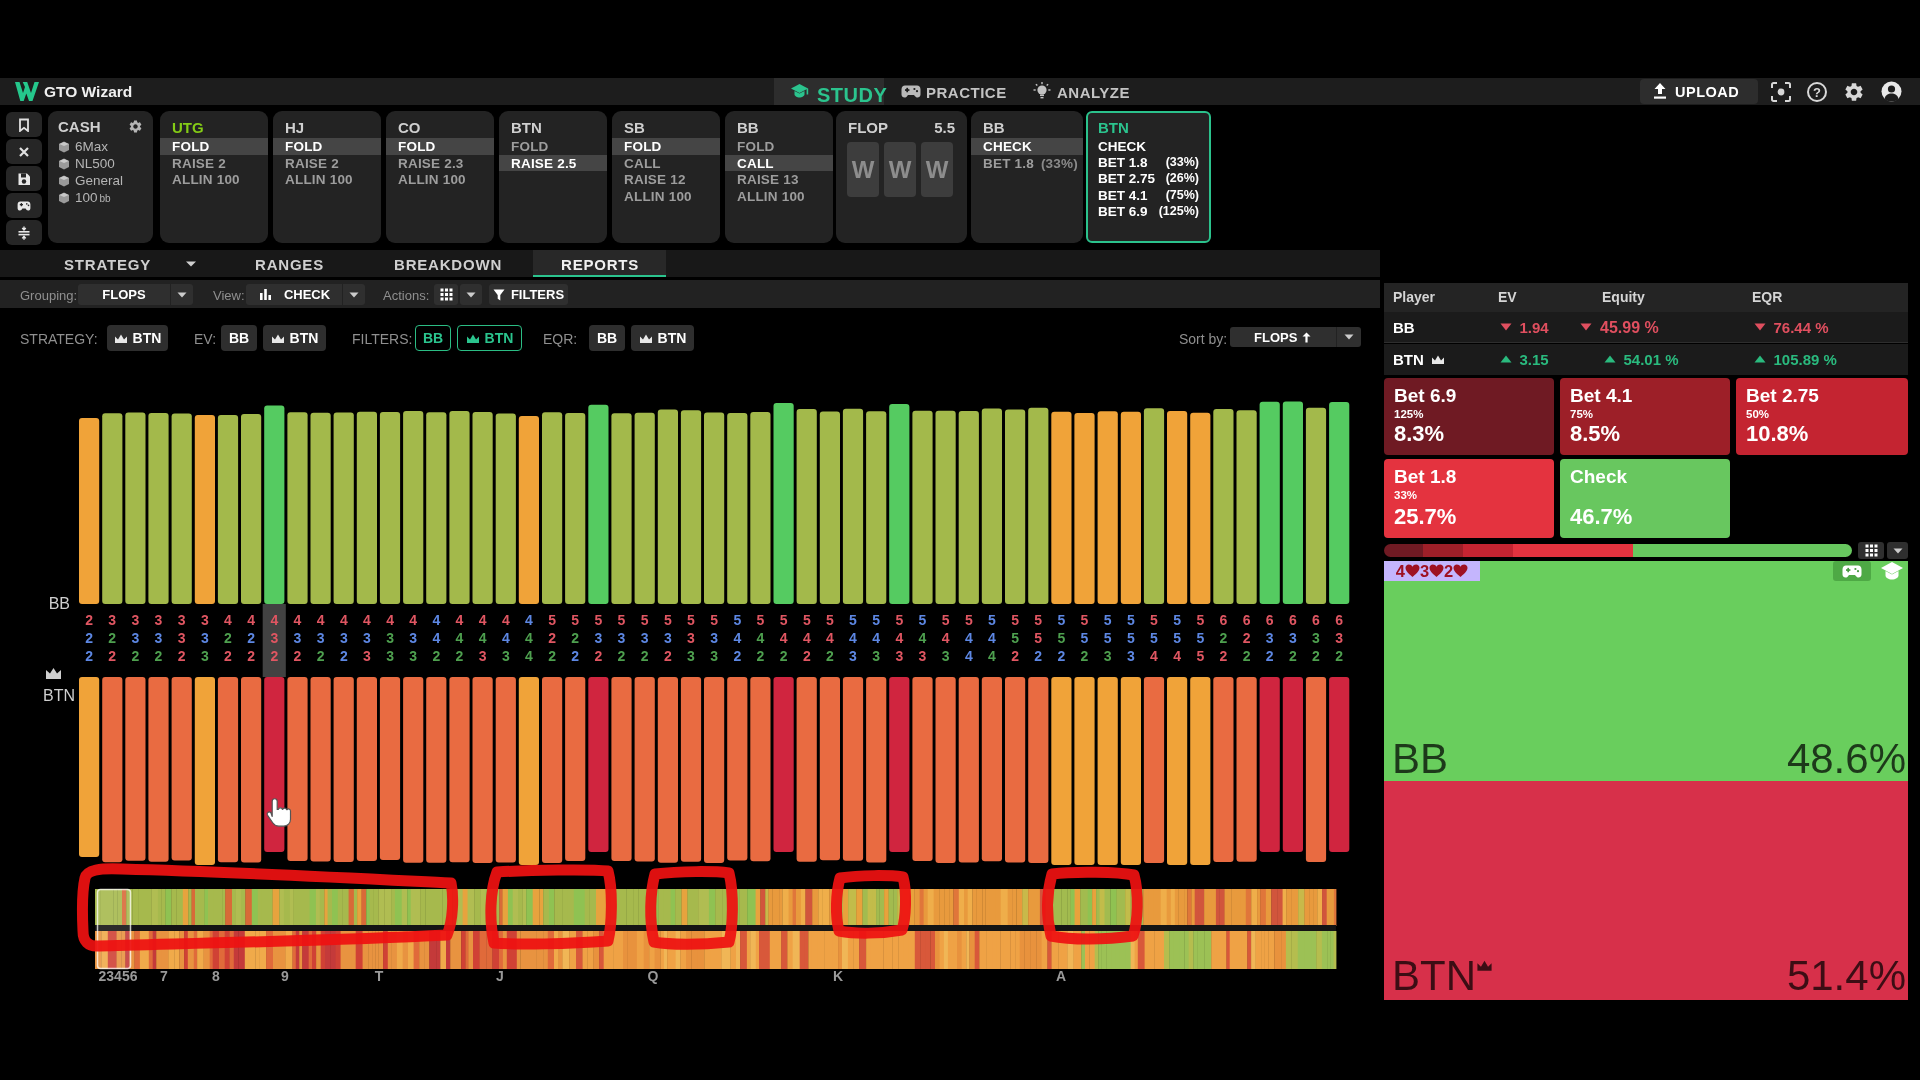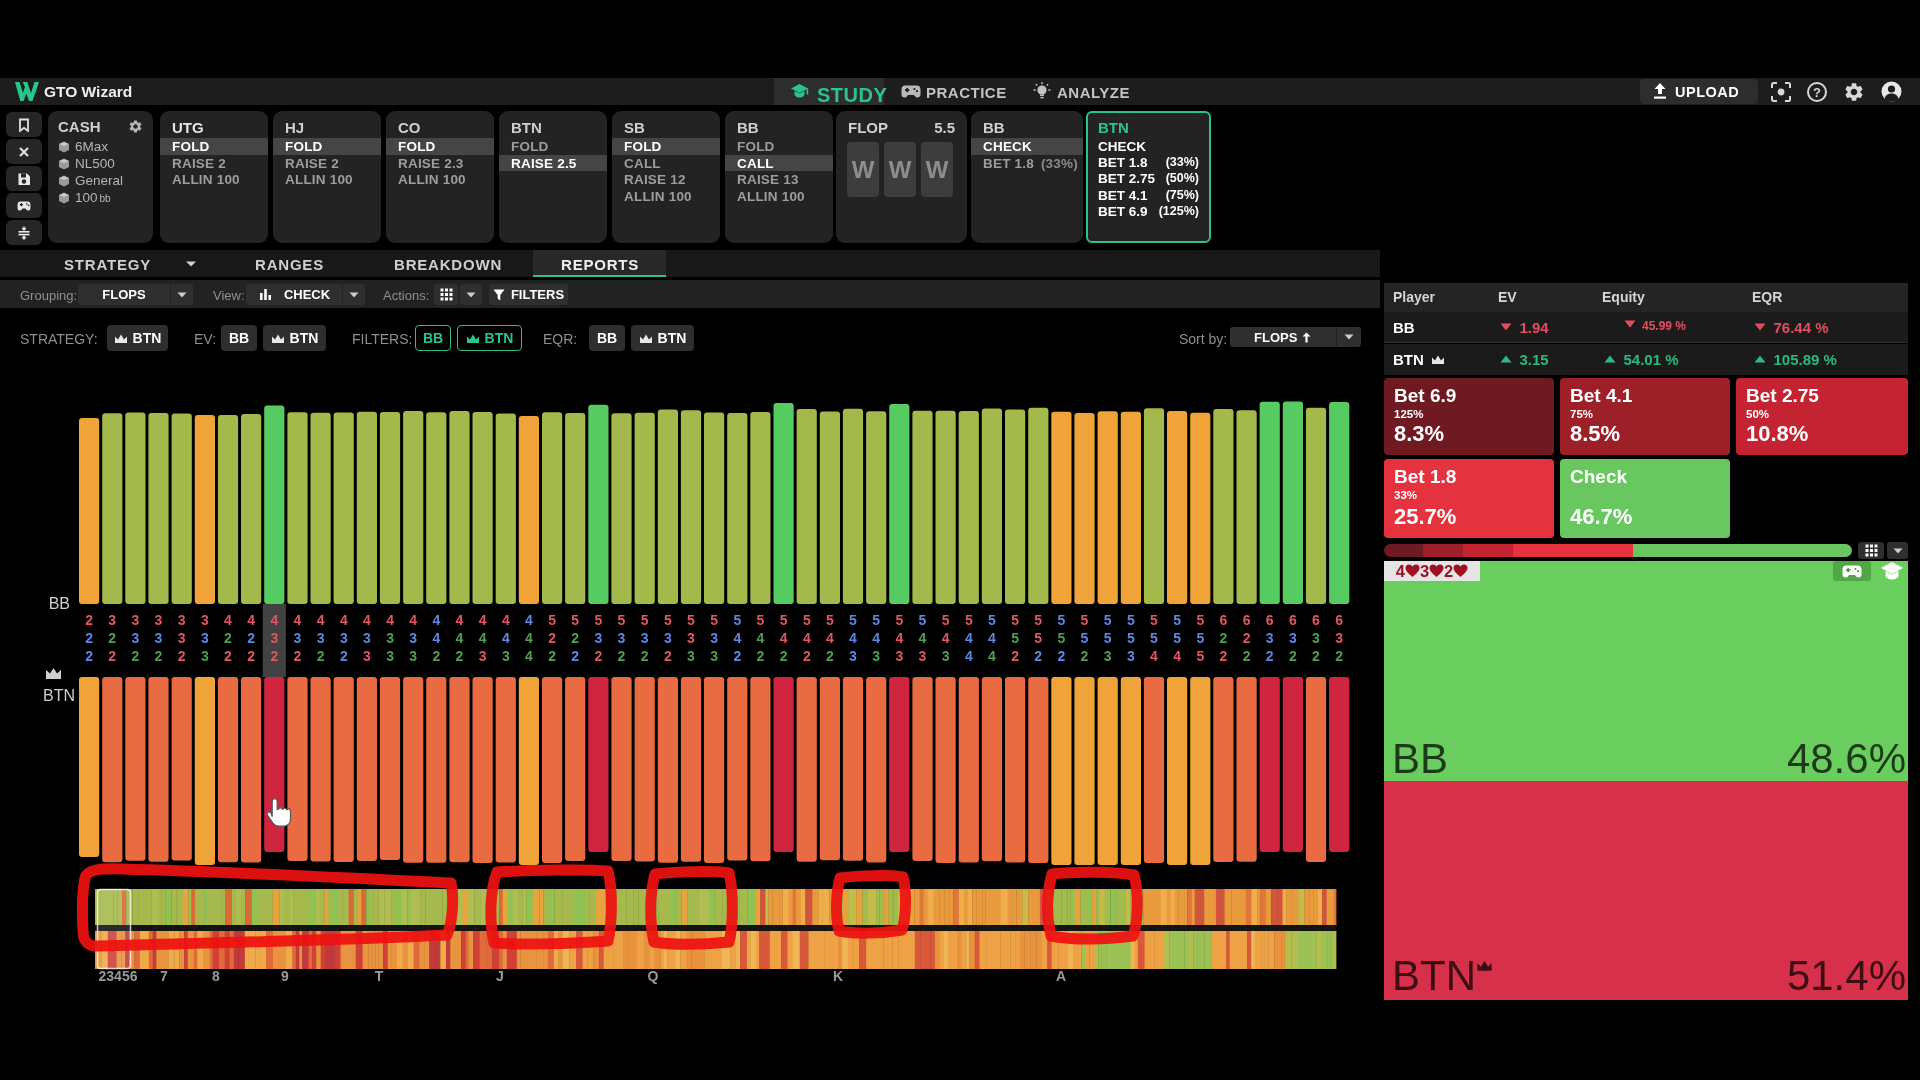--- a/index.html
+++ b/index.html
@@ -147,21 +147,21 @@
     </div>
 <div style="display:flex;align-items:center;gap:5px;padding:1px 10px;color:#b5b5b5;font-size:13.5px;font-weight:normal">
       <svg width="12" height="12" viewBox="0 0 12 12" style="">
         <path d="M6,0.5 L11,3 L11,9 L6,11.5 L1,9 L1,3 Z" fill="#9a9a9a"></path>
         <path d="M1.2,3 L6,5 L10.8,3 L6,1 Z" fill="#c9c9c9"></path>
       </svg>
       <span>100<span style="font-size:10px"> bb</span></span>
     </div>
 </div>
 <div class="pbox" style="left:160px;width:108px;">
-    <div class="ttl" style="color:#e5e5e5">UTG</div>
+    <div class="ttl" style="color:#84cc16">UTG</div>
     <div class="row hl">FOLD</div>
     <div class="row">RAISE 2</div>
     <div class="row">ALLIN 100</div>
   </div>
 <div class="pbox" style="left:273px;width:108px;">
     <div class="ttl" style="color:#cfcfcf">HJ</div>
     <div class="row hl">FOLD</div>
     <div class="row">RAISE 2</div>
     <div class="row">ALLIN 100</div>
   </div>
@@ -217,21 +217,21 @@
 <div style="display:flex;justify-content:space-between;padding:1px 10px;color:#fff;font-size:13.5px;font-weight:bold;height:16.2px;line-height:15px">
       <span>CHECK</span>
       <span style="font-size:12.5px"></span>
     </div>
 <div style="display:flex;justify-content:space-between;padding:1px 10px;color:#fff;font-size:13.5px;font-weight:bold;height:16.2px;line-height:15px">
       <span>BET 1.8</span>
       <span style="font-size:12.5px">(33%)</span>
     </div>
 <div style="display:flex;justify-content:space-between;padding:1px 10px;color:#fff;font-size:13.5px;font-weight:bold;height:16.2px;line-height:15px">
       <span>BET 2.75</span>
-      <span style="font-size:12.5px">(50%)</span>
+      <span style="font-size:12.5px">(26%)</span>
     </div>
 <div style="display:flex;justify-content:space-between;padding:1px 10px;color:#fff;font-size:13.5px;font-weight:bold;height:16.2px;line-height:15px">
       <span>BET 4.1</span>
       <span style="font-size:12.5px">(75%)</span>
     </div>
 <div style="display:flex;justify-content:space-between;padding:1px 10px;color:#fff;font-size:13.5px;font-weight:bold;height:16.2px;line-height:15px">
       <span>BET 6.9</span>
       <span style="font-size:12.5px">(125%)</span>
     </div>
 </div>
@@ -1141,21 +1141,21 @@
 <div class="abs" style="left:1393px;top:289px;color:#d5d5d5;font-size:14px;font-weight:bold">Player</div>
 <div class="abs" style="left:1498px;top:289px;color:#d5d5d5;font-size:14px;font-weight:bold">EV</div>
 <div class="abs" style="left:1602px;top:289px;color:#d5d5d5;font-size:14px;font-weight:bold">Equity</div>
 <div class="abs" style="left:1752px;top:289px;color:#d5d5d5;font-size:14px;font-weight:bold">EQR</div>
 <div class="abs" style="left:1384px;top:312px;width:524px;height:31px;background:#1b1b1b;border-bottom:1px solid #2e2e2e"></div>
 <div class="abs" style="left:1384px;top:344px;width:524px;height:31px;background:#1b1b1b"></div>
 <div class="abs" style="left:1393px;top:319px;color:#fff;font-size:15px;font-weight:bold">BB</div>
 <div class="abs" style="left:1500px;top:319px;color:#e04f5f;font-size:15px;font-weight:bold"><svg width="12" height="8" viewBox="0 0 12 8" style="vertical-align:2px">
       <path d="M0.5,0.5 L11.5,0.5 L6,7.5 Z" fill="#e04f5f"></path>
     </svg> 1.94</div>
-<div class="abs" style="left:1624px;top:319px;color:#e04f5f;font-size:12px;font-weight:bold"><svg width="12" height="8" viewBox="0 0 12 8" style="vertical-align:2px">
+<div class="abs" style="left:1580px;top:319px;color:#e04f5f;font-size:16px;font-weight:bold"><svg width="12" height="8" viewBox="0 0 12 8" style="vertical-align:2px">
       <path d="M0.5,0.5 L11.5,0.5 L6,7.5 Z" fill="#e04f5f"></path>
     </svg> 45.99 %</div>
 <div class="abs" style="left:1754px;top:319px;color:#e04f5f;font-size:15px;font-weight:bold"><svg width="12" height="8" viewBox="0 0 12 8" style="vertical-align:2px">
       <path d="M0.5,0.5 L11.5,0.5 L6,7.5 Z" fill="#e04f5f"></path>
     </svg> 76.44 %</div>
 <div class="abs" style="left:1393px;top:351px;color:#fff;font-size:15px;font-weight:bold">BTN <svg width="15" height="12" viewBox="0 0 15 12" style="vertical-align:-1px">
       <path d="M1,10 L1,3.5 L4,6.5 L7,1.5 L10,6.5 L13,3.5 L13,10 Z" fill="#e8e8e8"></path>
     </svg></div>
 <div class="abs" style="left:1500px;top:351px;color:#2aba7e;font-size:15px;font-weight:bold"><svg width="12" height="8" viewBox="0 0 12 8" style="vertical-align:2px">
       <path d="M6,0.5 L11.5,7.5 L0.5,7.5 Z" fill="#2aba7e"></path>
@@ -1213,21 +1213,21 @@
       </g>
     </svg>
   </div>
 <div class="ctl" style="left:1887px;top:542px;width:21px;height:17px">
     <svg width="10" height="6" viewBox="0 0 10 6" style="">
       <path d="M0.5,0.5 L5,5.5 L9.5,0.5 Z" fill="#ccc"></path>
     </svg>
   </div>
 <div class="abs" style="left:1384px;top:561px;width:524px;height:220px;background:#69ce5d"></div>
 <div class="abs" style="left:1384px;top:781px;width:524px;height:219px;background:#d7304a"></div>
-<div class="abs" style="left:1384px;top:561px;width:96px;height:20px;background:#e5e5e5;display:flex;align-items:center;justify-content:center;color:#9e1122;font-size:16.5px;font-weight:bold">4<svg width="15" height="14" viewBox="0 0 15 14" style="vertical-align:-1.5px">
+<div class="abs" style="left:1384px;top:561px;width:96px;height:20px;background:#c4b5fd;display:flex;align-items:center;justify-content:center;color:#9e1122;font-size:16.5px;font-weight:bold">4<svg width="15" height="14" viewBox="0 0 15 14" style="vertical-align:-1.5px">
       <path d="M7.5,13 C2,8.5 0.5,6 0.5,3.8 C0.5,1.9 2,0.5 3.9,0.5 C5.4,0.5 6.8,1.4 7.5,2.8 C8.2,1.4 9.6,0.5 11.1,0.5 C13,0.5 14.5,1.9 14.5,3.8 C14.5,6 13,8.5 7.5,13 Z" fill="#9e1122"></path>
     </svg>3<svg width="15" height="14" viewBox="0 0 15 14" style="vertical-align:-1.5px">
       <path d="M7.5,13 C2,8.5 0.5,6 0.5,3.8 C0.5,1.9 2,0.5 3.9,0.5 C5.4,0.5 6.8,1.4 7.5,2.8 C8.2,1.4 9.6,0.5 11.1,0.5 C13,0.5 14.5,1.9 14.5,3.8 C14.5,6 13,8.5 7.5,13 Z" fill="#9e1122"></path>
     </svg>2<svg width="15" height="14" viewBox="0 0 15 14" style="vertical-align:-1.5px">
       <path d="M7.5,13 C2,8.5 0.5,6 0.5,3.8 C0.5,1.9 2,0.5 3.9,0.5 C5.4,0.5 6.8,1.4 7.5,2.8 C8.2,1.4 9.6,0.5 11.1,0.5 C13,0.5 14.5,1.9 14.5,3.8 C14.5,6 13,8.5 7.5,13 Z" fill="#9e1122"></path>
     </svg></div>
 <div class="abs" style="left:1833px;top:561px;width:38px;height:20px;background:rgba(0,60,0,0.25);border-radius:3px;display:flex;align-items:center;justify-content:center">
     <svg width="20" height="13" viewBox="0 0 20 13" style="">
       <path d="M4,0.5 h12 c2,0 3.5,1.5 3.5,4 l0,5 c0,2 -1.5,3 -3,3 c-1.2,0 -2,-0.6 -2.7,-1.5 l-0.8,-1 h-6 l-0.8,1 C5.5,12 4.7,12.5 3.5,12.5 c-1.5,0 -3,-1 -3,-3 l0,-5 C0.5,2 2,0.5 4,0.5 Z" fill="#fff"></path>
       <rect x="4" y="4.2" width="4.4" height="1.7" fill="#4a9a44"></rect>

